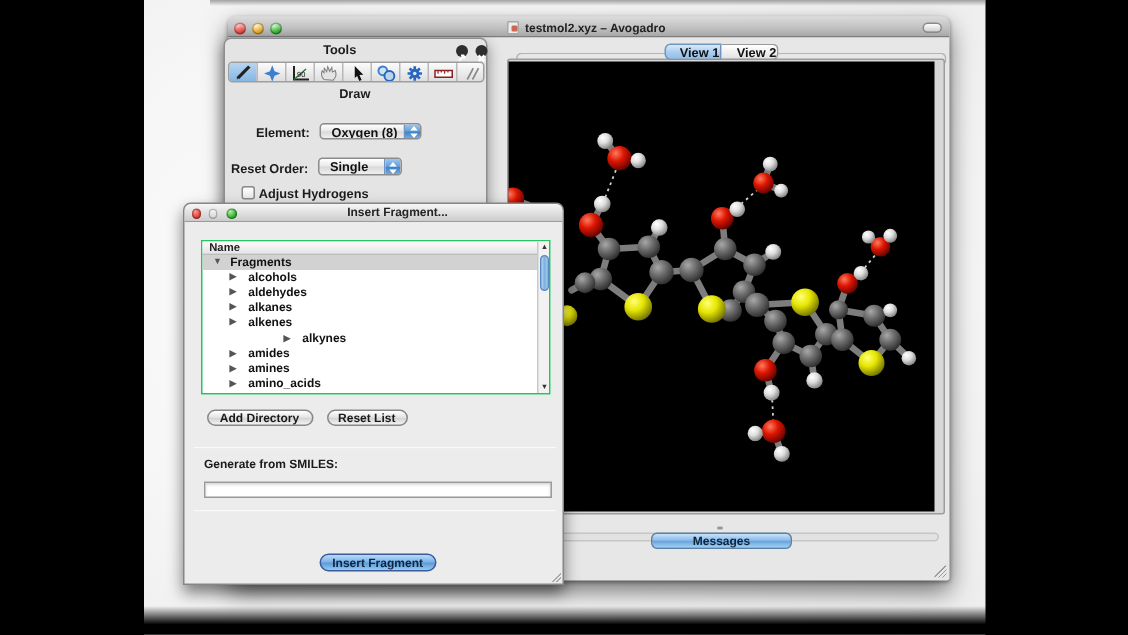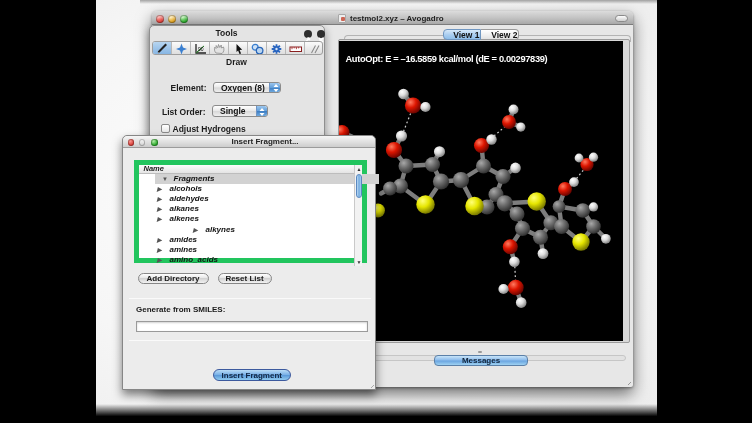--- a/index.html
+++ b/index.html
@@ -60,21 +60,21 @@
   #chk{left:11px;top:98px;width:9px;height:9px;border:1px solid #8a8a8a;border-radius:2px;background:linear-gradient(#fff,#e8e8e8);}
   #chklbl{left:23px;top:97.5px;font-size:8.5px;font-weight:bold;color:#1c1c1c;}
 
   
   #dlg{left:121.5px;top:135px;width:254px;height:254.5px;z-index:3;background:#ececec;
     border:1px solid #868686;border-radius:5px 5px 0 0;box-shadow:0 5px 10px rgba(0,0,0,.5);}
   #dlg-tb{left:0;top:0;width:100%;height:11.5px;border-radius:5px 5px 0 0;
     background:linear-gradient(#f6f6f6,#cdcdcd);border-bottom:1px solid #9b9b9b;}
   #dlg-title{left:0;top:0;width:100%;text-align:center;font-size:8px;font-weight:bold;color:#242424;line-height:11.5px;padding-left:33px;}
   .dtl{top:3px;width:6.5px;height:6.5px;border-radius:50%;box-shadow:inset 0 0 0 1px rgba(0,0,0,0.25);}
-  #list{left:11px;top:24px;width:233.5px;height:103px;background:#fff;border:5px solid #22c55e;font-style:italic;}
+  #list{left:11px;top:24px;width:233.5px;height:103px;background:#fff;border:1px solid #22c55e;}
   #lhead{left:0;top:0;width:100%;height:8.5px;background:linear-gradient(#fcfcfc,#e4e4e4);
     border-bottom:1px solid #bdbdbd;font-size:7.5px;font-weight:bold;color:#222;line-height:8.5px;padding-left:5px;}
   .row{position:absolute;left:0;width:224px;height:10.2px;font-size:8px;font-weight:bold;color:#111;line-height:10.2px;}
   #rsel{background:#d2d2d2;}
   .tri{position:absolute;font-size:6px;color:#555;}
   #sbar{position:absolute;right:0;top:0;width:8px;height:101px;background:#f2f2f2;border-left:1px solid #c9c9c9;}
   #sthumb{position:absolute;left:0.5px;top:8.5px;width:6.5px;height:24px;border-radius:3.5px;border:1px solid #5a88c0;
     background:linear-gradient(to right,#bcdaf4,#74aade 50%,#a9d2f0);}
   .sarr{position:absolute;left:0;width:8px;height:8.5px;font-size:5px;color:#333;text-align:center;line-height:8.5px;}
   .aquabtn{border:1px solid #878787;border-radius:6px;height:11.5px;
@@ -222,21 +222,20 @@
         <circle cx="579" cy="157.5" r="4.39" fill="url(#gH)"></circle>
         <circle cx="574" cy="181.6" r="4.85" fill="url(#gH)"></circle>
         <circle cx="514.4" cy="261.3" r="5.31" fill="url(#gH)"></circle>
         <circle cx="503.5" cy="288.5" r="5.09" fill="url(#gH)"></circle>
         <circle cx="521.2" cy="302.1" r="5.31" fill="url(#gH)"></circle>
         <circle cx="543" cy="253.1" r="5.43" fill="url(#gH)"></circle>
         <circle cx="593.5" cy="206.4" r="4.62" fill="url(#gH)"></circle>
         <circle cx="605.9" cy="238.3" r="4.85" fill="url(#gH)"></circle>
       </g>
     </svg>
-    <div class="abs" id="vptext">AutoOpt: E = –16.5859 kcal/mol (dE = 0.00297839)</div>
   </div>
 
   <div class="abs" id="palette">
     <div class="abs" id="pal-title">Tools</div>
     <div class="abs palbtn" style="left:154.5px;">
       <svg width="8" height="8" viewBox="0 0 8 8">
           <path d="M2,5.5 L5.5,2 M5.5,2 L3.3,2 M5.5,2 L5.5,4.2" stroke="#fff" stroke-width="1.3" fill="none"></path>
         </svg>
     </div>
     <div class="abs palbtn" style="left:167px;">
@@ -307,42 +306,42 @@
     </div>
     <div class="abs" id="drawlbl">Draw</div>
     <div class="abs plab" style="left:10px;top:57px;width:47px;">Element:</div>
     <div class="abs popup" style="left:63.5px;top:55.5px;width:68px;">Oxygen (8)
       <div class="cap">
           <svg width="8" height="10" viewBox="0 0 8 10">
             <path d="M4,1 L6.5,4 L1.5,4 Z M4,9 L6.5,6 L1.5,6 Z" fill="#fff"></path>
           </svg>
         </div>
     </div>
-    <div class="abs plab" style="left:2px;top:80.5px;width:54px;">List Order:</div>
+    <div class="abs plab" style="left:2px;top:80.5px;width:54px;">Reset Order:</div>
     <div class="abs popup" style="left:62.5px;top:79px;width:55.5px;">Single
       <div class="cap">
           <svg width="8" height="10" viewBox="0 0 8 10">
             <path d="M4,1 L6.5,4 L1.5,4 Z M4,9 L6.5,6 L1.5,6 Z" fill="#fff"></path>
           </svg>
         </div>
     </div>
     <div class="abs" id="chk"></div>
     <div class="abs" id="chklbl">Adjust Hydrogens</div>
   </div>
 
   <div class="abs" id="dlg">
     <div class="abs" id="dlg-tb">
       <div class="abs dtl" style="left:5px;background:radial-gradient(circle at 35% 30%,#ff9a94,#d8433d 60%,#9c2420);"></div>
       <div class="abs dtl" style="left:16px;background:linear-gradient(#fafafa,#d0d0d0);"></div>
       <div class="abs dtl" style="left:28.5px;background:radial-gradient(circle at 35% 30%,#b4f0a8,#2fab2f 60%,#1c7a1c);"></div>
       <div class="abs" id="dlg-title">Insert Fragment...</div>
     </div>
     <div class="abs" id="list">
       <div class="abs" id="lhead">Name</div>
-      <div class="row" id="rsel" style="top:8.6px;margin-left:16px;">
+      <div class="row" id="rsel" style="top:8.6px;">
           <span class="tri" style="left:7.5px;top:0;">▼</span>
           <span style="position:absolute;left:19px;">Fragments</span>
         </div>
       <div class="row" style="top:18.8px;">
           <span class="tri" style="left:18.5px;top:0;">▶</span>
           <span style="position:absolute;left:31px;">alcohols</span>
         </div>
       <div class="row" style="top:28.9px;">
           <span class="tri" style="left:18.5px;top:0;">▶</span>
           <span style="position:absolute;left:31px;">aldehydes</span>

